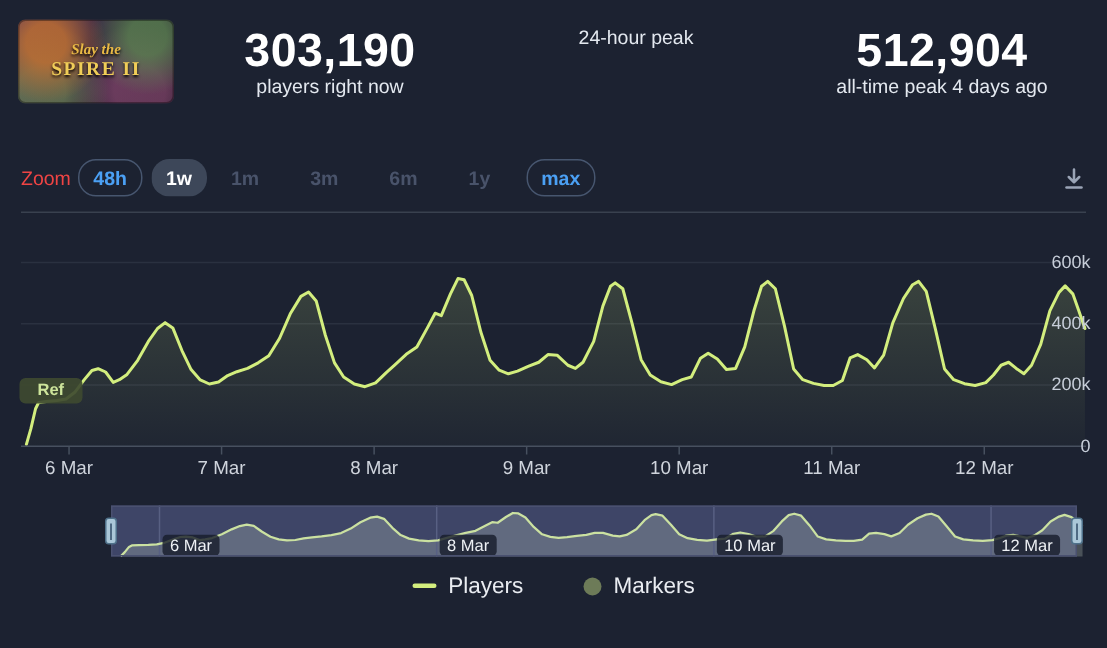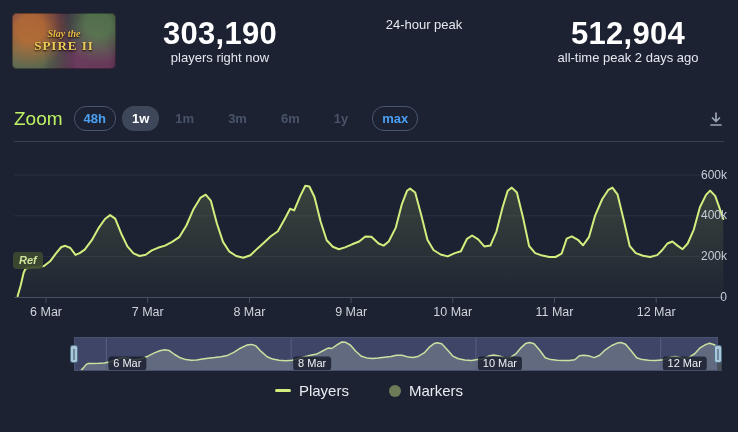--- a/index.html
+++ b/index.html
@@ -31,37 +31,37 @@
   }
   .stats{position:absolute;left:118px;right:8px;top:17px;display:flex;}
   .stat{flex:1;text-align:center;}
   .stat-value{font-size:31px;line-height:33px;font-weight:bold;color:#ffffff;letter-spacing:.3px;}
   .stat-label{font-size:13px;color:#e3e8ef;margin-top:0;}
   .watermark{
     position:absolute;right:10px;top:79px;font-size:13px;font-style:italic;font-weight:bold;color:#8c95a5;
   }
   
   .toolbar{position:absolute;left:14px;right:12px;top:105px;height:27px;display:flex;align-items:center;}
-  .zoom-label{font-size:19px;color:#bef264;margin-right:11px;}
+  .zoom-label{font-size:13px;color:#ef4444;margin-right:5px;}
   .zbtn{
     font-family:"Liberation Sans", sans-serif;
     font-size:13px;font-weight:bold;padding:4px 9px;border-radius:12px;margin-right:6px;
     border:1.5px solid transparent;background:transparent;color:#4a5468;cursor:default;
   }
   .zbtn.enabled{border-color:#47566f;color:#4ba0f4;}
   .zbtn.selected{background:#3d4759;color:#ffffff;}
   .zbtn.disabled{color:#49536a;margin-right:14px;}
   .dl{margin-left:auto;width:20px;height:20px;display:flex;align-items:center;justify-content:center;}
   .divider{position:absolute;left:14px;right:14px;top:141px;height:1px;background:#39414f;}
   
   .chart-svg{position:absolute;left:0;top:0;}
   .ref-badge{
     position:absolute;left:13px;top:252px;z-index:3;
     background:rgba(62,74,48,.92);color:#cde49b;font-size:11px;font-weight:bold;
-    padding:2px 6px;border-radius:4px;line-height:13px;font-style:italic;
+    padding:2px 12px;border-radius:4px;line-height:13px;
   }
   
   .legend{position:absolute;left:0;right:0;top:382px;display:flex;justify-content:center;gap:40px;align-items:center;}
   .legend-item{display:flex;align-items:center;gap:8px;cursor:default;}
   .legend-line{width:16px;height:3px;border-radius:2px;background:#d3ee7e;}
   .legend-dot{width:12px;height:12px;border-radius:50%;background:#6d7b58;}
   .legend-label{font-size:15px;color:#e9ecf1;}
   .footer{position:absolute;right:10px;top:404px;font-size:12px;color:#939cab;}
 </style>
 </head>
@@ -77,21 +77,21 @@
   <div class="stats">
     <div class="stat">
       <div class="stat-value">303,190</div>
       <div class="stat-label">players right now</div>
     </div>
     <div class="stat">
       <div class="stat-label">24-hour peak</div>
     </div>
     <div class="stat">
       <div class="stat-value">512,904</div>
-      <div class="stat-label">all-time peak 2 days ago</div>
+      <div class="stat-label">all-time peak 4 days ago</div>
     </div>
   </div>
 
 
   <div class="toolbar">
     <span class="zoom-label">Zoom</span>
     <button class="zbtn enabled">48h</button>
     <button class="zbtn selected">1w</button>
     <button class="zbtn disabled">1m</button>
     <button class="zbtn disabled">3m</button>

